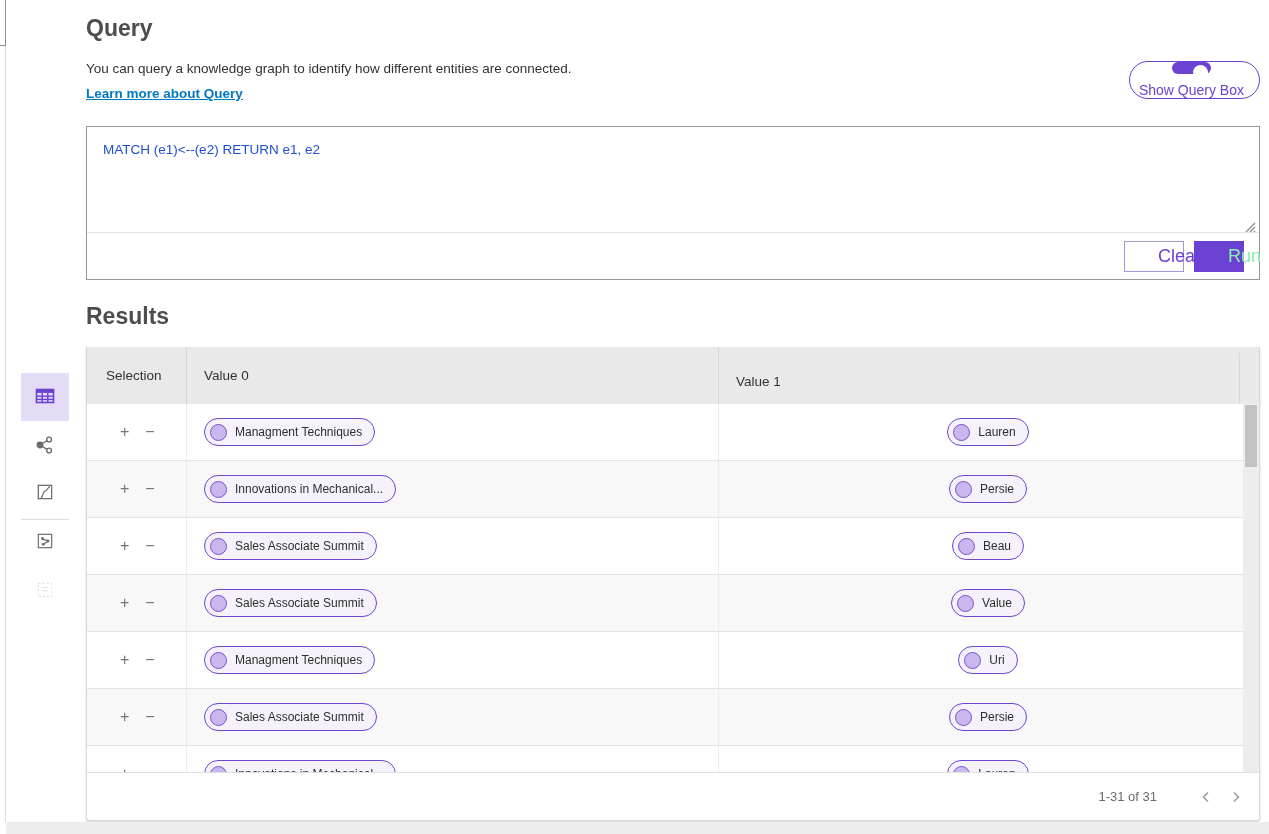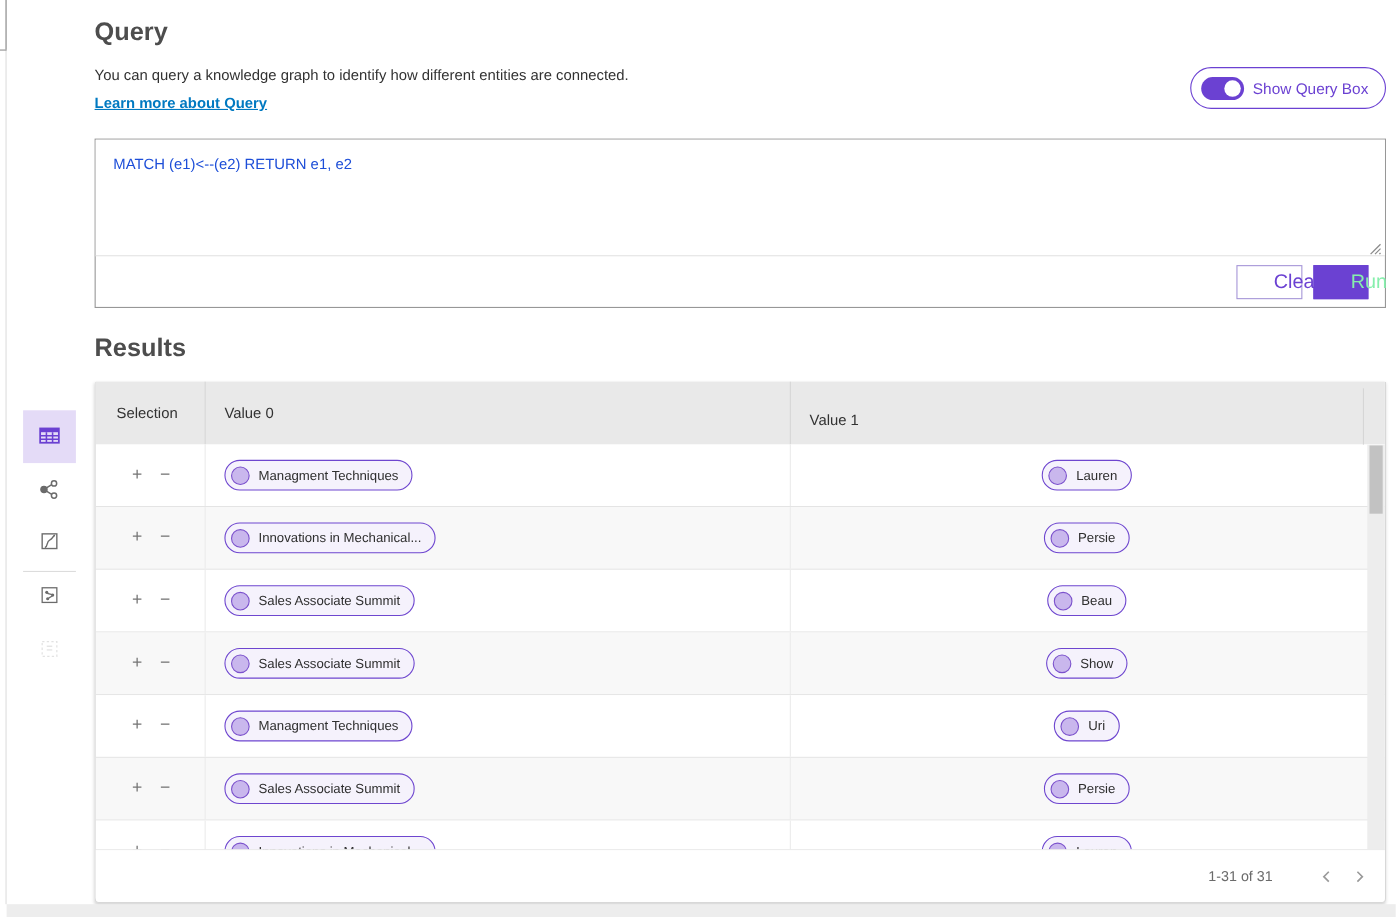--- a/index.html
+++ b/index.html
@@ -25,21 +25,21 @@
   
   .content { position:absolute; left:86px; top:0; width:1174px; height:834px; }
 
   .page-title { position:absolute; left:0; top:15px; margin:0; font-size:23px; font-weight:bold; color:#4d4d4d; }
   .page-desc  { position:absolute; left:0; top:61px; margin:0; font-size:13.5px; color:#323232; }
   .learn-link { position:absolute; left:0; top:86px; font-size:13.5px; font-weight:bold; color:#0079c1; text-decoration:underline; cursor:pointer; }
 
   
   .toggle-pill { position:absolute; right:0; top:61px; height:38px; display:flex; align-items:center; gap:8px;
                  padding:0 15px 0 9px; background:#fff; border:1px solid #6b41d2; border-radius:19px;
-                 color:#6b41d2; font-size:14px; cursor:pointer; font-family:inherit; }
+                 color:#6b41d2; font-size:14px; cursor:pointer; font-family:inherit;flex-direction:column; }
   .switch { position:relative; width:39px; height:21px; background:#6b41d2; border-radius:11px; }
   .switch .knob { position:absolute; right:3px; top:3px; width:15px; height:15px; background:#ffffff; border-radius:50%; }
 
   
   .query-box { position:absolute; left:0; top:126px; width:1174px; height:154px; border:1px solid #979797; background:#fff; }
   .query-text { display:block; width:100%; height:106px; border:none; resize:none; outline:none;
                 padding:15px 16px; font-family:"Liberation Sans", sans-serif; font-size:13.5px; color:#1d4ed8; }
   .resize-handle { position:absolute; right:3px; top:92px; width:12px; height:12px; }
   .query-footer { position:absolute; left:0; bottom:0; width:100%; height:47px; border-top:1px solid #e3e3e3;
                   display:flex; align-items:center; justify-content:flex-end; gap:10px; padding-right:15px; }
@@ -258,21 +258,21 @@
     </div>
     <div class="td td-value0">
       <span class="chip">
         <span class="chip-dot"></span>
         <span class="chip-label">Sales Associate Summit</span>
       </span>
     </div>
     <div class="td td-value1">
       <span class="chip">
         <span class="chip-dot"></span>
-        <span class="chip-label">Show</span>
+        <span class="chip-label">Value</span>
       </span>
     </div>
   </div>
 
   <div class="trow">
     <div class="td td-selection">
       <button class="sel-btn">+</button>
       <button class="sel-btn">−</button>
     </div>
     <div class="td td-value0">

